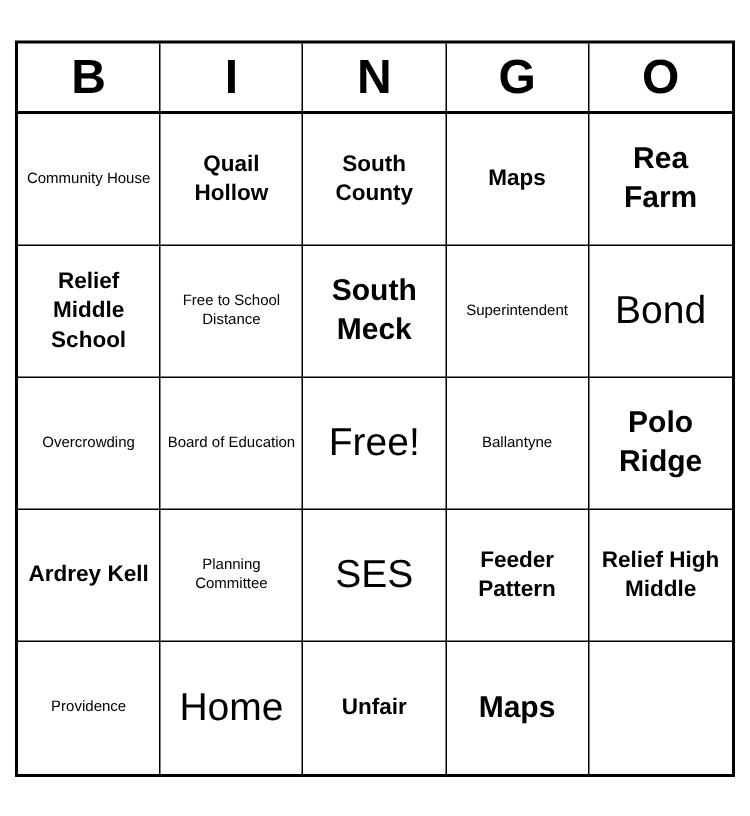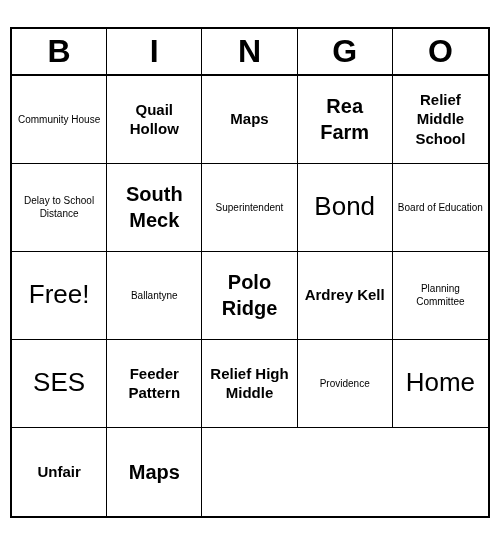--- a/index.html
+++ b/index.html
@@ -85,39 +85,45 @@
       <div class="bingo-header-cell">O</div>
     </div>
   <div class="bingo-grid">
   <div class="bingo-cell">
         <span class="cell-text small">Community House</span>
       </div>
       <div class="bingo-cell">
         <span class="cell-text medium">Quail Hollow</span>
       </div>
       <div class="bingo-cell">
+        <span class="cell-text medium">South County</span>
+      </div>
+      <div class="bingo-cell">
         <span class="cell-text medium">Maps</span>
       </div>
       <div class="bingo-cell">
         <span class="cell-text large">Rea Farm</span>
       </div>
       <div class="bingo-cell">
         <span class="cell-text medium">Relief Middle School</span>
       </div>
       <div class="bingo-cell">
-        <span class="cell-text small">Delay to School Distance</span>
+        <span class="cell-text small">Free to School Distance</span>
       </div>
       <div class="bingo-cell">
         <span class="cell-text large">South Meck</span>
       </div>
       <div class="bingo-cell">
         <span class="cell-text small">Superintendent</span>
       </div>
       <div class="bingo-cell">
         <span class="cell-text xlarge">Bond</span>
+      </div>
+      <div class="bingo-cell">
+        <span class="cell-text small">Overcrowding</span>
       </div>
       <div class="bingo-cell">
         <span class="cell-text small">Board of Education</span>
       </div>
       <div class="bingo-cell">
         <span class="cell-text xlarge">Free!</span>
       </div>
       <div class="bingo-cell">
         <span class="cell-text small">Ballantyne</span>
       </div>

